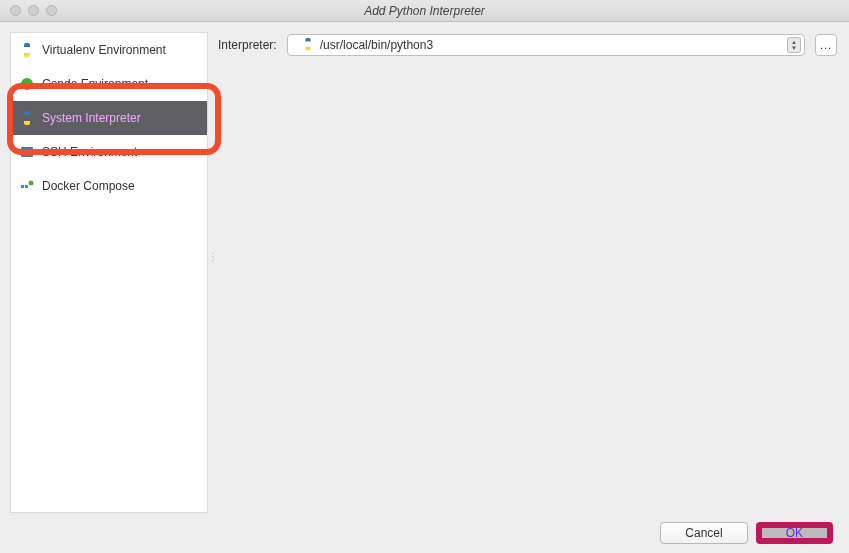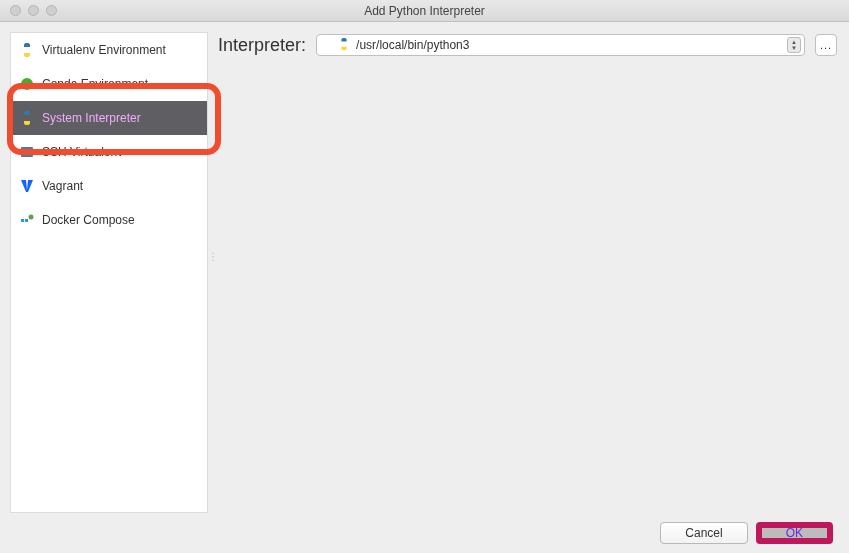--- a/index.html
+++ b/index.html
@@ -33,20 +33,21 @@
       background: #cfcfcf;
       border: 0.5px solid #b5b5b5;
     }
     .title {
       position: absolute;
       left: 0; right: 0;
       text-align: center;
       font-size: 12px;
       color: #444;
       pointer-events: none;
+      font-style: italic;
     }
     .content {
       display: flex;
       height: calc(100% - 22px - 40px);
       padding: 10px 12px 0 10px;
       gap: 10px;
     }
     .sidebar {
       width: 198px;
       background: #fff;
@@ -96,32 +97,32 @@
       padding-top: 2px;
       position: relative;
     }
     .field-row {
       display: flex;
       align-items: center;
       gap: 10px;
       width: 100%;
     }
     .field-label {
-      font-size: 18px;
+      font-size: 12px;
       color: #333;
     }
     .interp-select {
       flex: 1;
       height: 22px;
       background: #fff;
       border: 1px solid #bfbfbf;
       border-radius: 4px;
       display: flex;
       align-items: center;
-      padding: 0 20px;
+      padding: 0 13px;
       gap: 5px;
       position: relative;
       cursor: pointer;
     }
     .interp-select .stepper {
       position: absolute;
       right: 3px;
       top: 2px;
       width: 14px;
       height: 16px;
@@ -234,31 +235,23 @@
       <span class="label">System Interpreter</span>
     </div>
 
     <div class="sidebar-item">
       <span class="icon">
         <svg width="16" height="16" viewBox="0 0 16 16">
             <rect x="2" y="3" width="12" height="10" rx="1" fill="#4a7aa8"></rect>
             <rect x="4" y="6" width="4" height="1" fill="#fff"></rect>
           </svg>
       </span>
-      <span class="label">SSH Virtualenv</span>
-    </div>
-
-    <div class="sidebar-item">
-      <span class="icon">
-        <svg width="16" height="16" viewBox="0 0 16 16">
-            <path d="M2 2h5l1 10 1-10h5l-5 12H7z" fill="#1563ff"></path>
-          </svg>
-      </span>
-      <span class="label">Vagrant</span>
-    </div>
+      <span class="label">SSH Environment</span>
+    </div>
+
 
 
     <div class="sidebar-item">
       <span class="icon">
         <svg width="16" height="16" viewBox="0 0 16 16">
             <rect x="2" y="7" width="3" height="3" fill="#2496ed"></rect>
             <rect x="6" y="7" width="3" height="3" fill="#2496ed"></rect>
             <circle cx="12" cy="5" r="2.5" fill="#5fa04e"></circle>
           </svg>
       </span>

